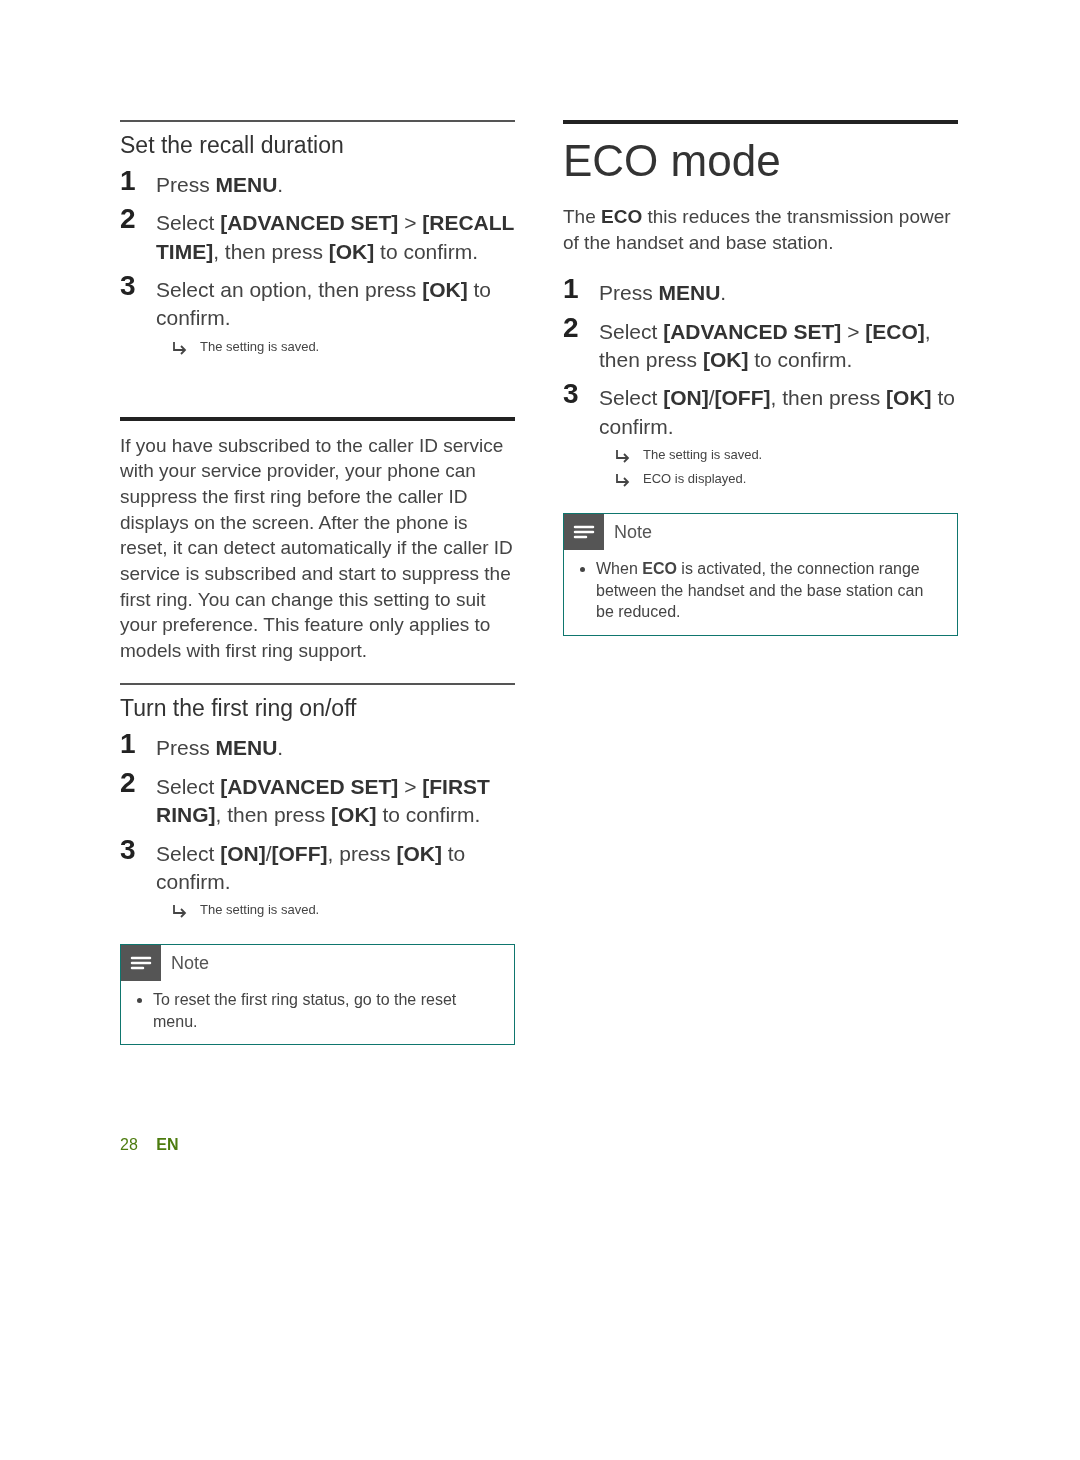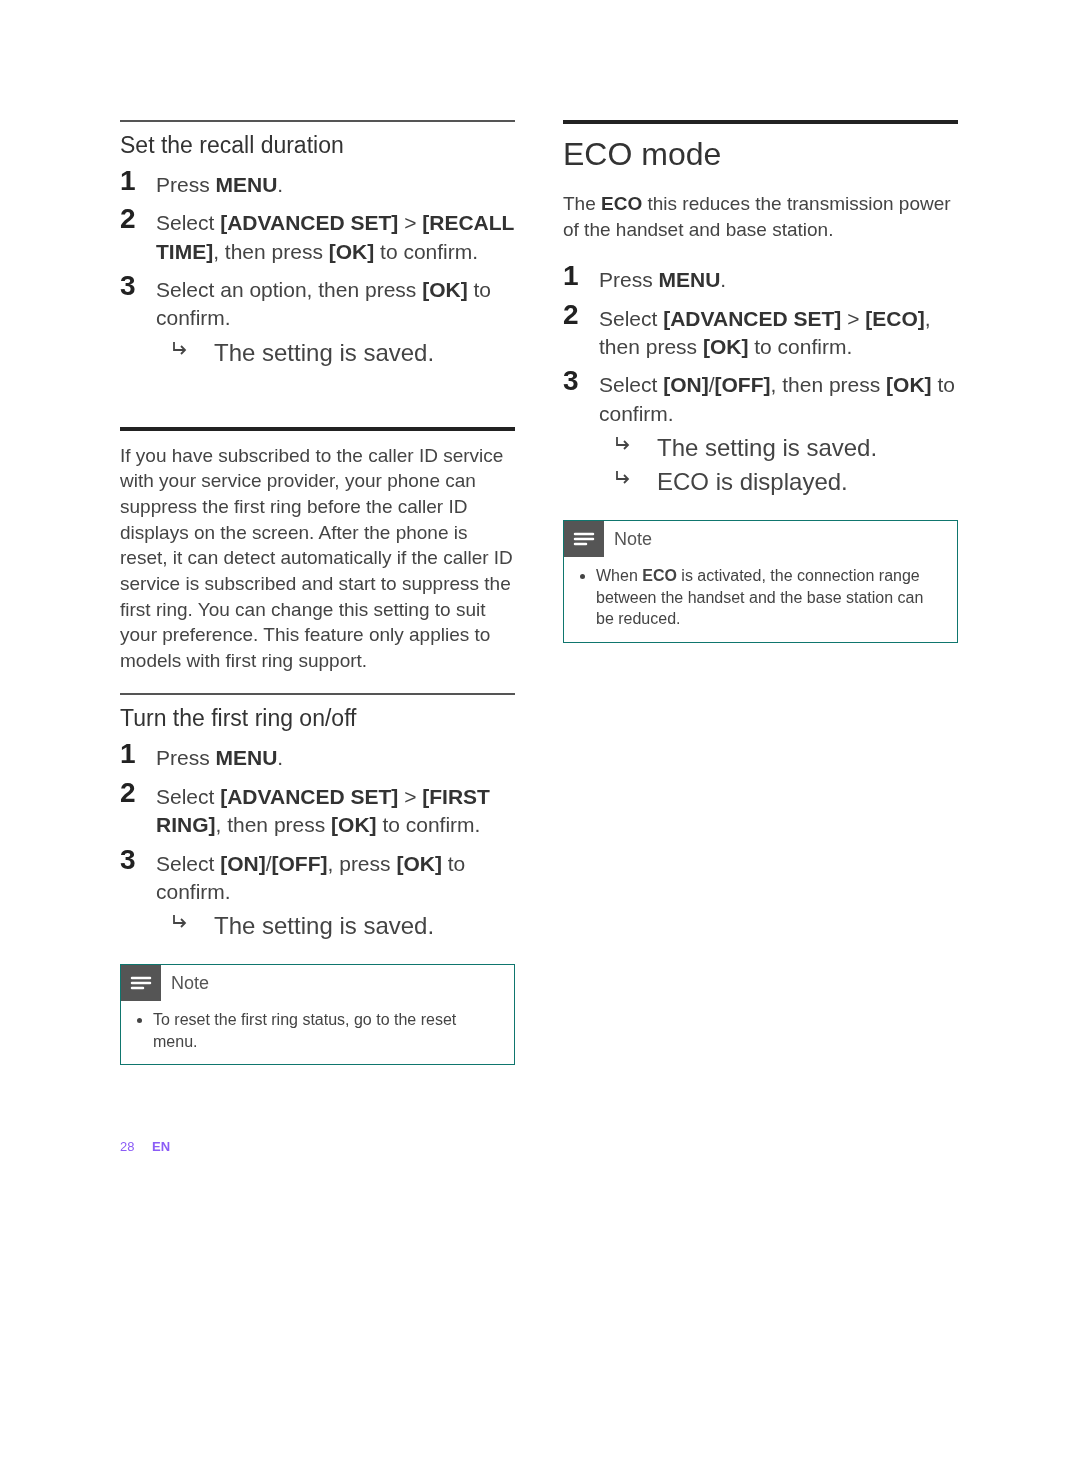--- a/index.html
+++ b/index.html
@@ -33,21 +33,21 @@
     border: none;
     border-top: 4px solid #222;
     margin: 0 0 12px 0;
   }
   .hr-thin {
     border: none;
     border-top: 2px solid #555;
     margin: 0 0 10px 0;
   }
   h2.section {
-    font-size: 32px;
+    font-size: 44px;
     font-weight: 400;
     margin: 0 0 18px 0;
     color: #333;
   }
   h3.subsection {
     font-size: 23px;
     font-weight: 400;
     margin: 0 0 8px 0;
     color: #333;
   }
@@ -82,25 +82,25 @@
     color: #444;
     flex: 1;
   }
   .step-text b, p.body b {
     font-weight: 600;
     color: #333;
   }
   .result {
     display: flex;
     align-items: flex-start;
-    gap: 24px;
+    gap: 10px;
     margin-left: 52px;
     margin-top: 4px;
     margin-bottom: 6px;
-    font-size: 24px;
+    font-size: 13px;
     color: #444;
   }
   .result-arrow {
     flex: 0 0 18px;
     padding-top: 2px;
   }
   .result-arrow svg { display:block; }
   .note-box {
     border: 1px solid #0f766e;
     margin-top: 6px;
@@ -136,22 +136,22 @@
     font-size: 16px;
     line-height: 1.35;
     color: #444;
   }
   .note-body li b { font-weight:600; }
   .spacer-lg { height: 36px; }
   .footer {
     position: absolute;
     left: 120px;
     bottom: 86px;
-    font-size: 13px;
-    color: #8b5cf6;
+    font-size: 16px;
+    color: #4d7c0f;
   }
   .footer .pg { margin-right: 14px; }
   .footer .lang { font-weight: 600; }
 </style>
 </head>
 <body>
 
 <div class="page">
   <div class="cols">
 

